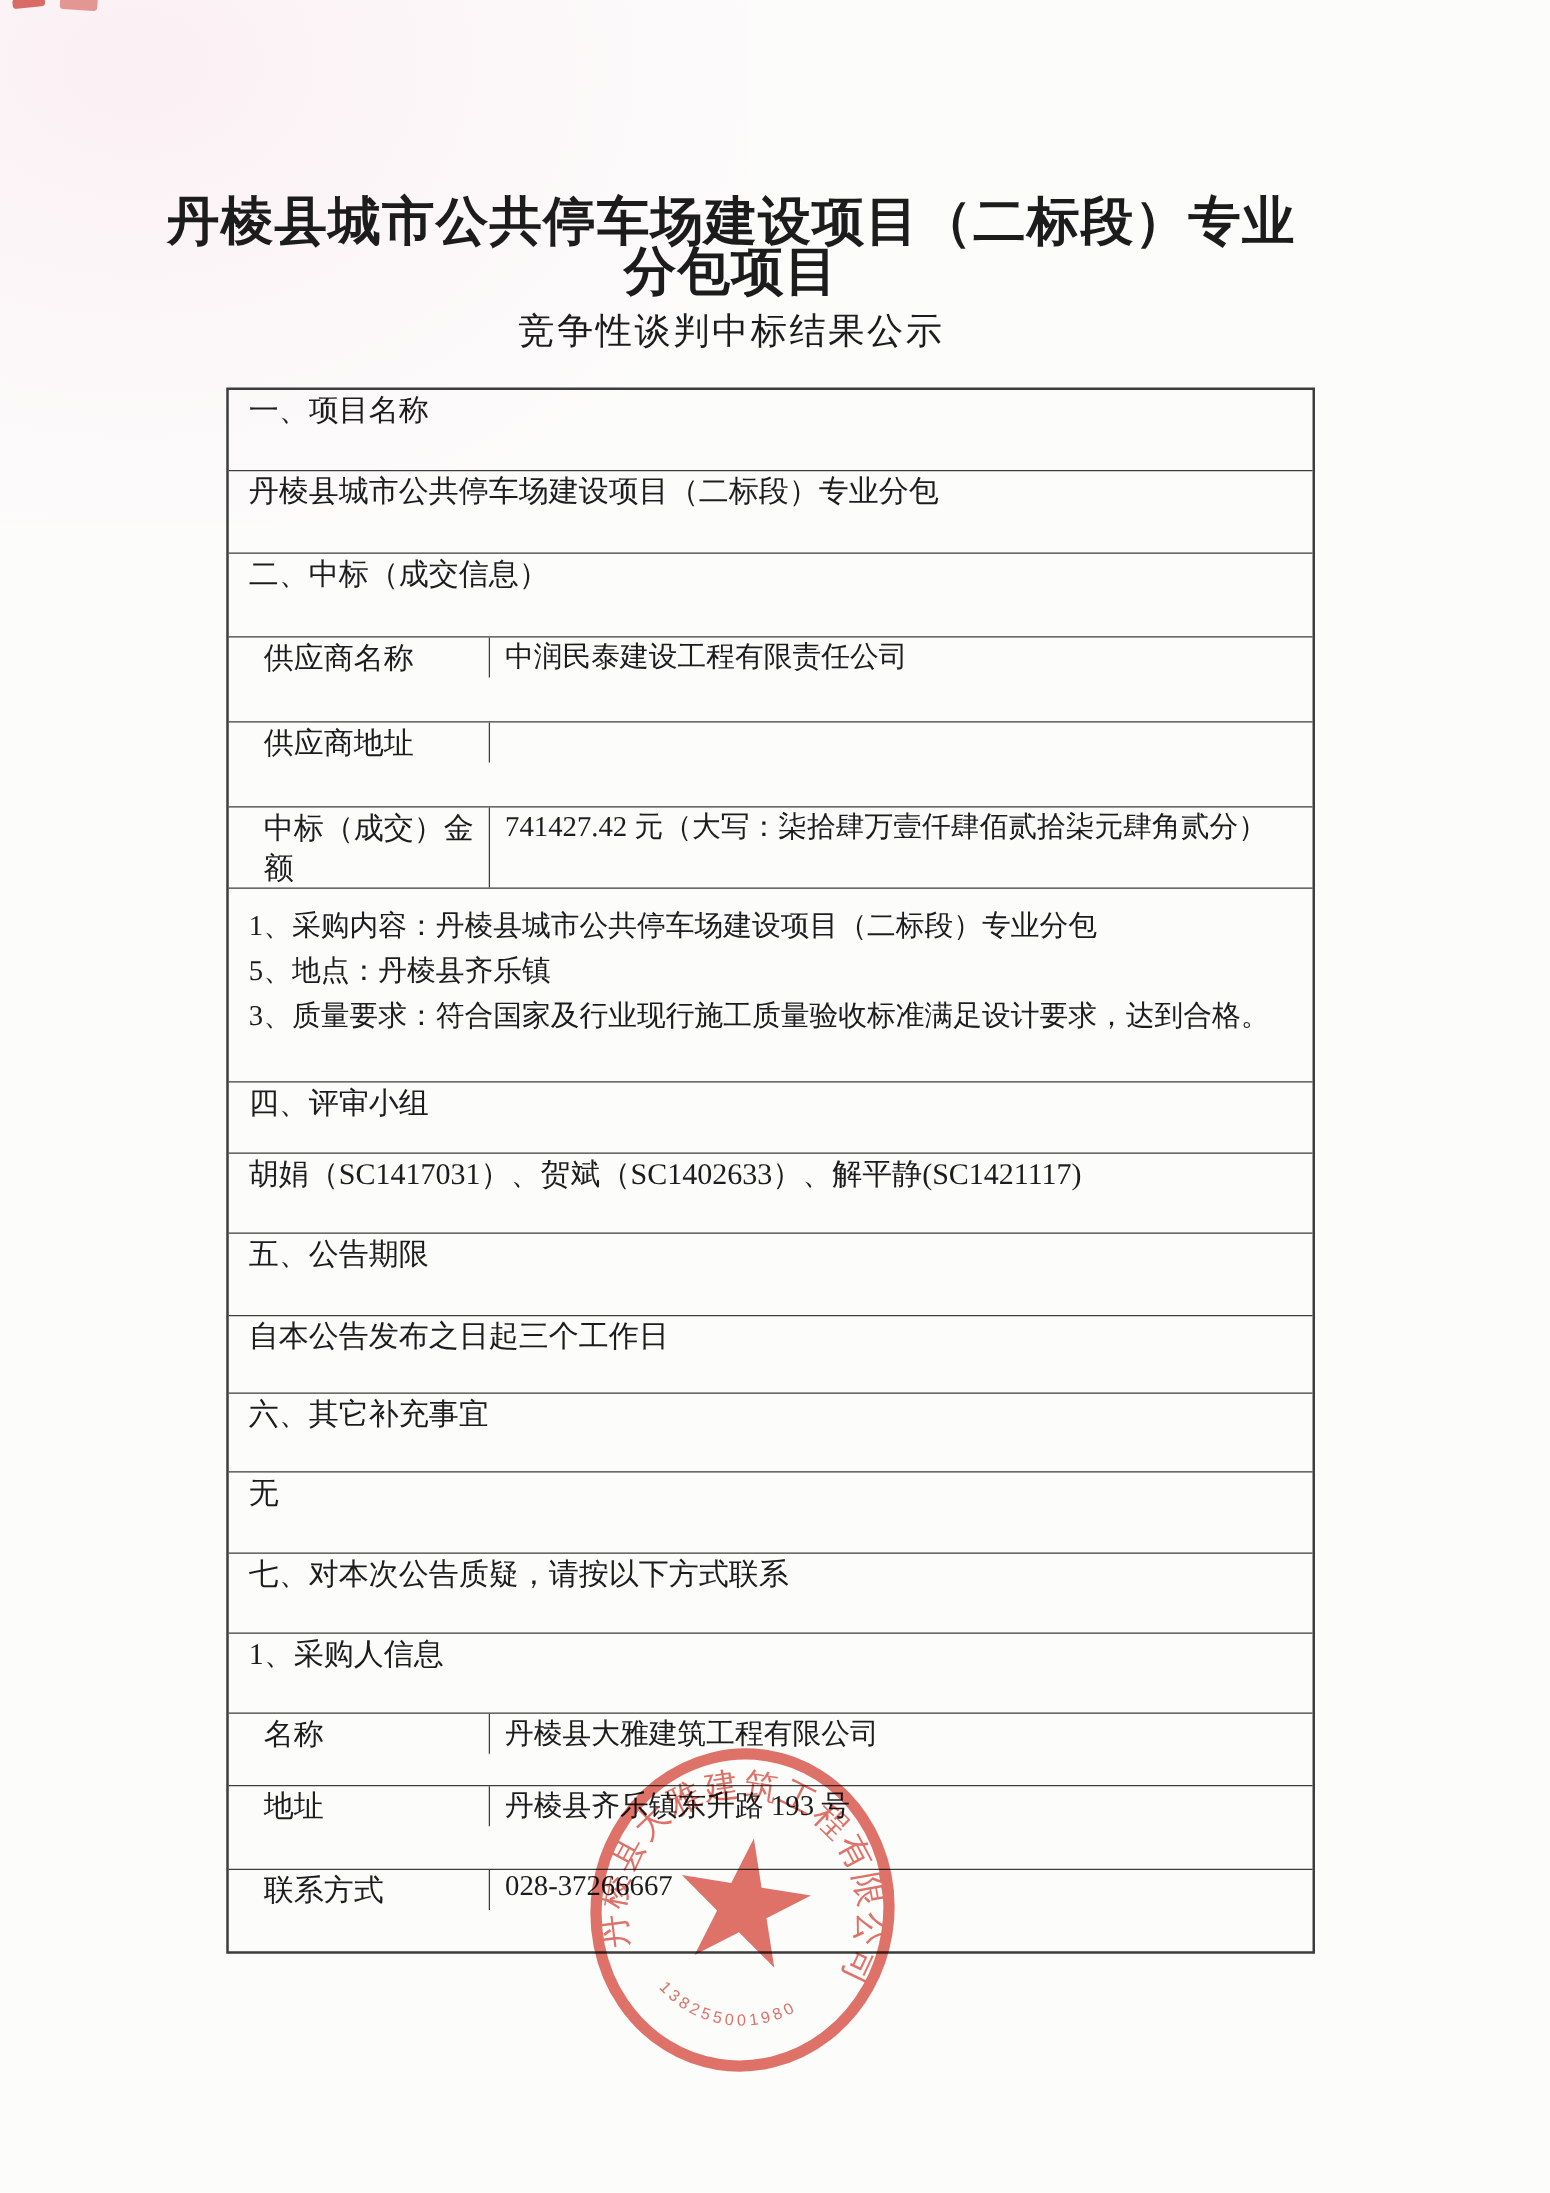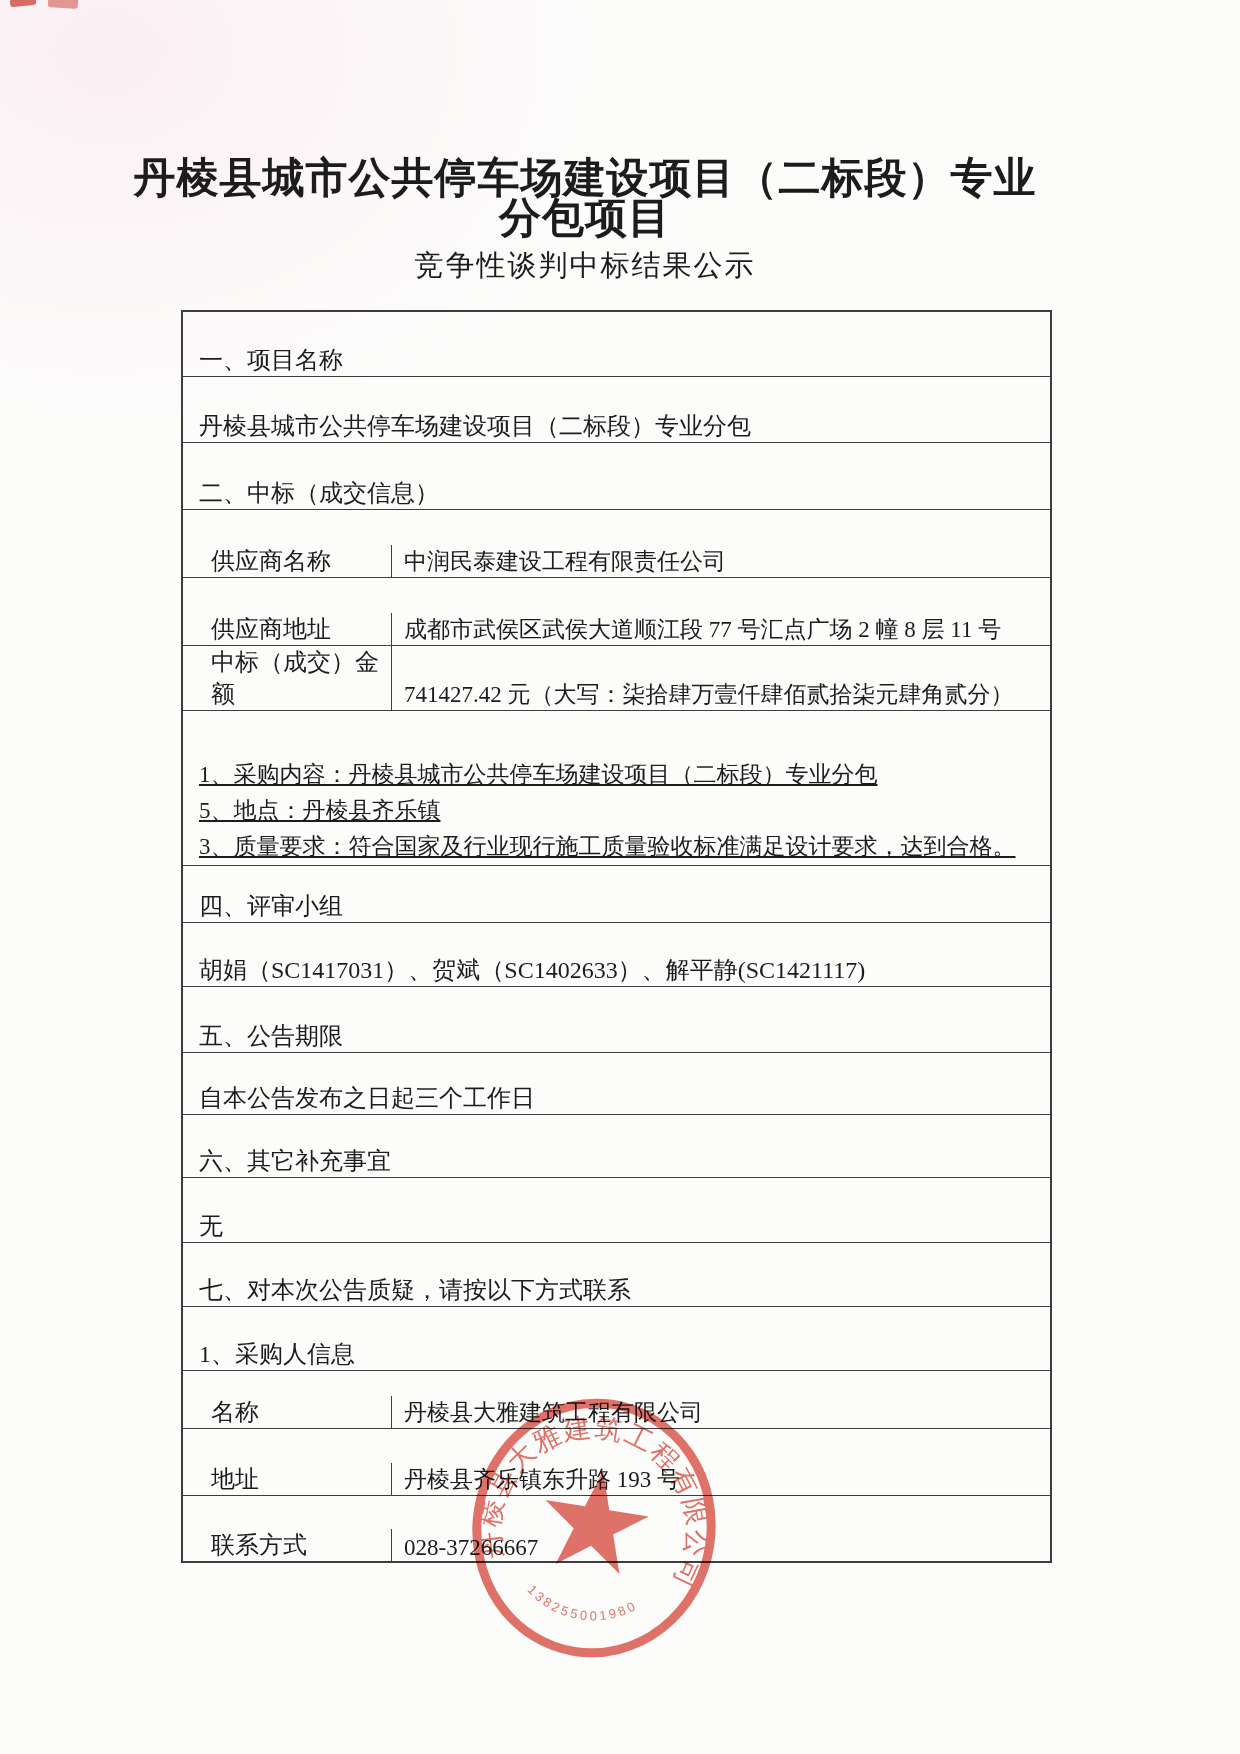--- a/index.html
+++ b/index.html
@@ -19,30 +19,30 @@
   .red-mark.m2{left:48px;top:-3px;width:30px;height:11px;transform:rotate(4deg);opacity:.55;}
 
   .title-wrap{position:absolute;left:120px;top:158px;width:930px;text-align:center;}
   .doc-title{font-size:42px;font-weight:bold;letter-spacing:1px;line-height:40px;}
   .doc-subtitle{font-size:29px;font-weight:normal;letter-spacing:2px;line-height:38px;margin-top:8px;}
 
   .doc-table{
     position:absolute;left:181px;top:310px;width:871px;
     border:2px solid #3d3d3d;box-sizing:border-box;background:transparent;
   }
-  .row{display:flex;align-items:flex-end;border-bottom:1.6px solid #3d3d3d;box-sizing:border-box;}
+  .row{display:flex;align-items:flex-start;border-bottom:1.6px solid #3d3d3d;box-sizing:border-box;}
   .row:last-child{border-bottom:none;}
   .row-full{flex:1;display:flex;align-items:center;padding-left:16px;font-size:24px;}
   .cell-label{
     width:209px;box-sizing:border-box;display:flex;align-items:center;
     padding-left:28px;border-right:1.6px solid #3d3d3d;font-size:24px;
   }
   .cell-value{flex:1;display:flex;align-items:center;padding-left:12px;padding-right:6px;font-size:23px;}
   .row-multi{display:block;padding:12px 16px 0 16px;font-size:23px;}
-  .row-multi .line{line-height:36px;text-decoration:underline;}
+  .row-multi .line{line-height:36px;}
 
   .seal{
     position:absolute;left:458px;top:1388px;width:272px;height:282px;
     mix-blend-mode:multiply;opacity:.9;pointer-events:none;
   }
 </style>
 </head>
 <body>
 
 <div class="scan-tint"></div>
@@ -68,21 +68,20 @@
     <div class="row-full">二、中标（成交信息）</div>
   </div>
 
   <div class="row" style="height:68px">
     <div class="cell-label">供应商名称</div>
     <div class="cell-value">中润民泰建设工程有限责任公司</div>
   </div>
 
   <div class="row" style="height:68px">
     <div class="cell-label">供应商地址</div>
-    <div class="cell-value">成都市武侯区武侯大道顺江段 77 号汇点广场 2 幢 8 层 11 号</div>
   </div>
 
   <div class="row" style="height:65px">
     <div class="cell-label">中标（成交）金额</div>
     <div class="cell-value">741427.42 元（大写：柒拾肆万壹仟肆佰贰拾柒元肆角贰分）</div>
   </div>
 
 
   <div class="row" style="height:155px">
     <div class="row-multi">

